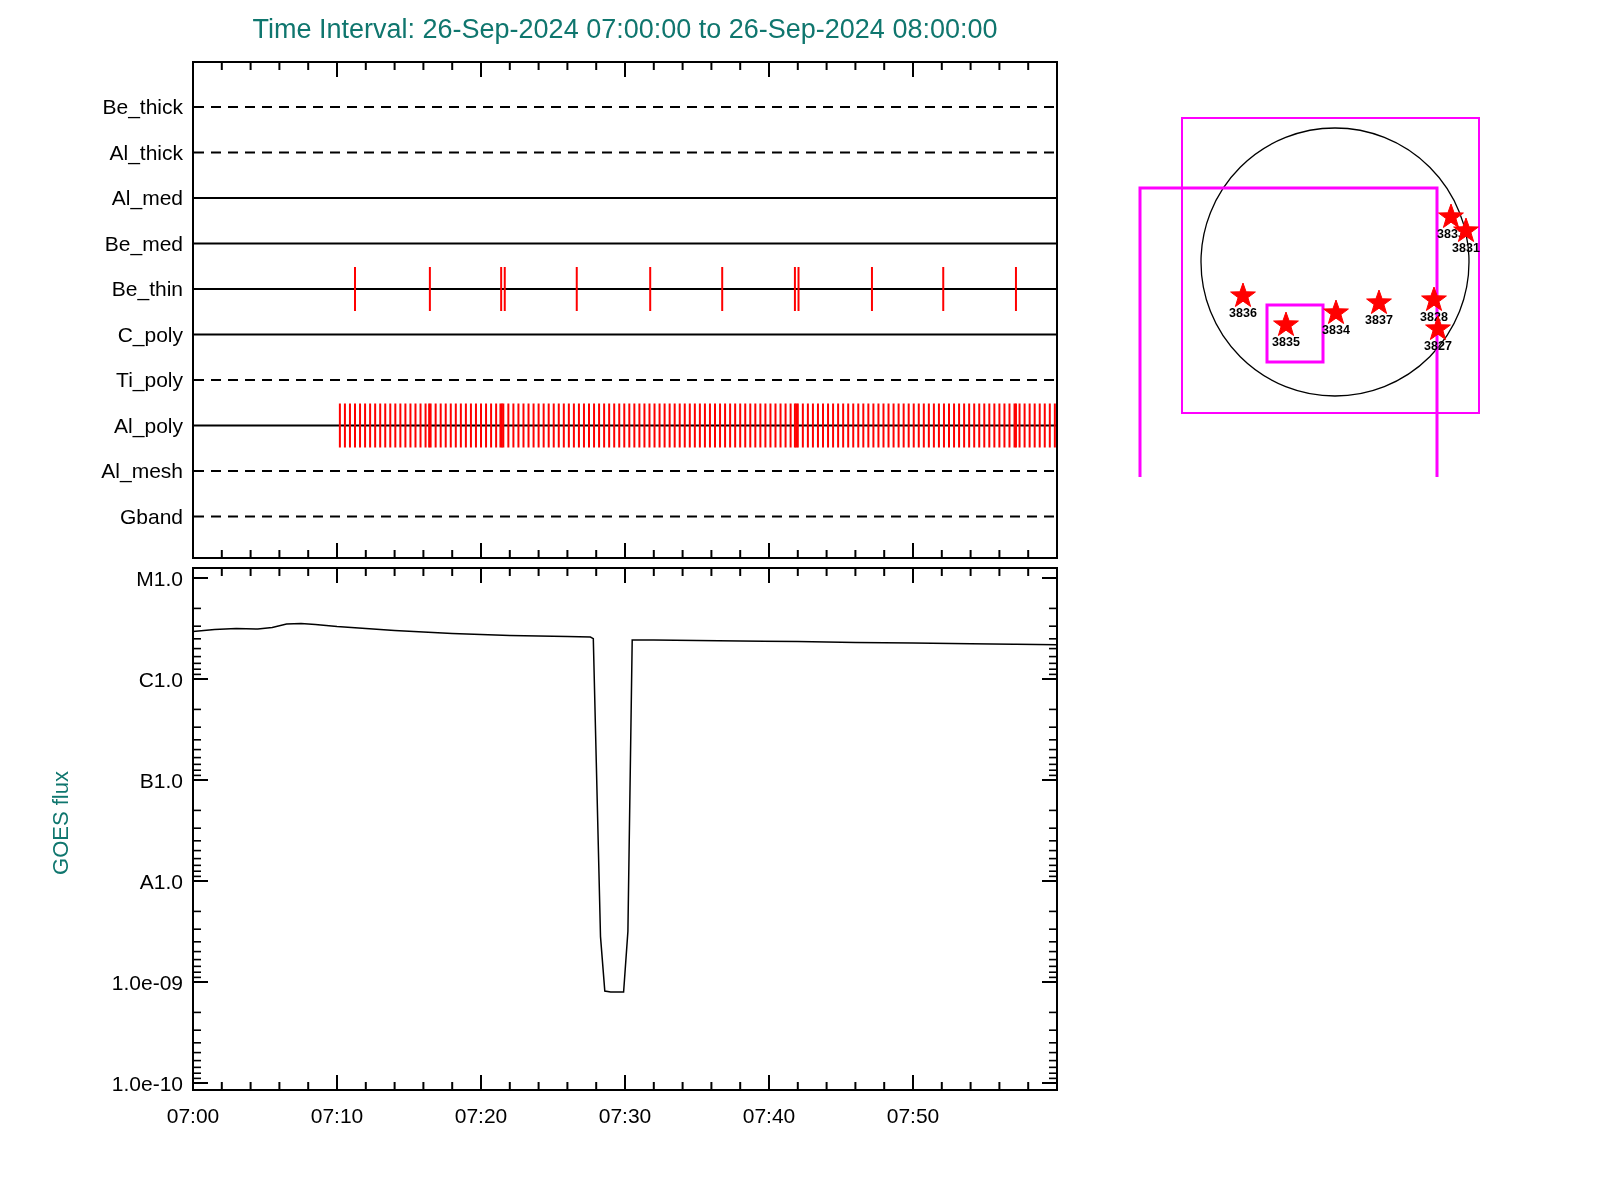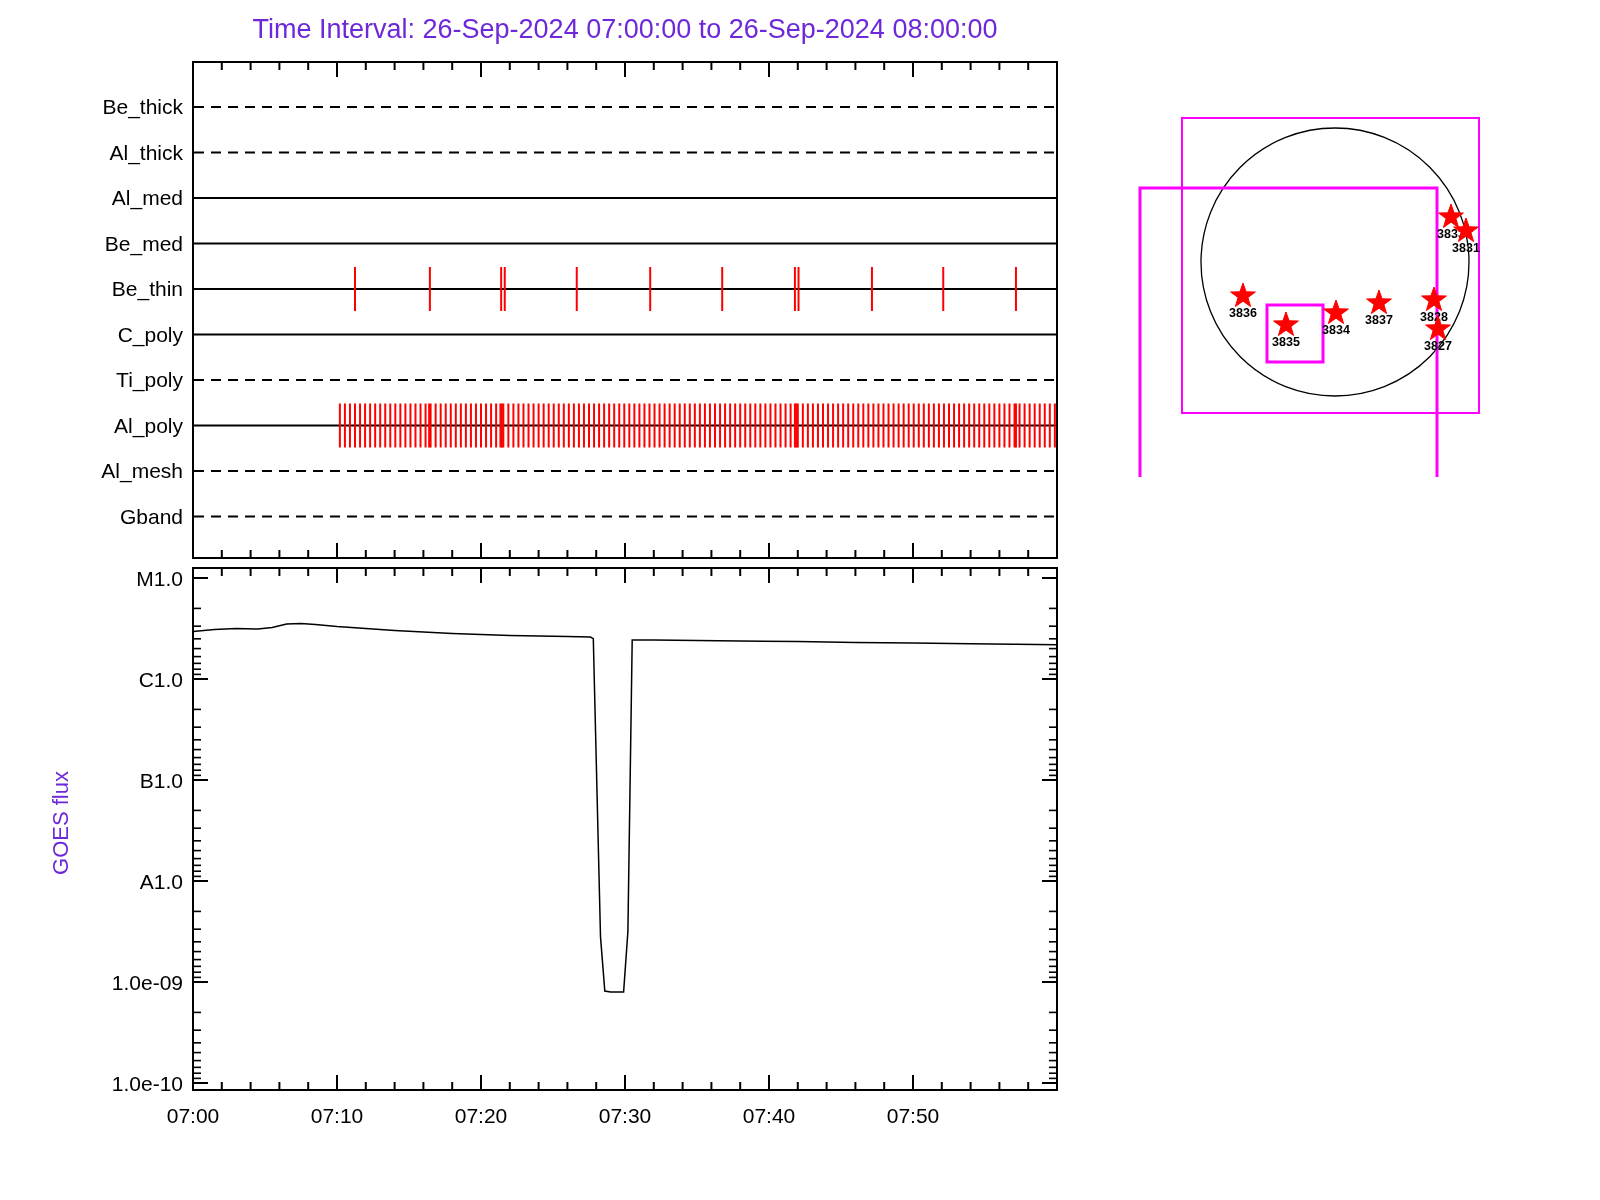--- a/index.html
+++ b/index.html
@@ -1,17 +1,17 @@
 <!DOCTYPE html>
 <html><head>
 <meta charset="utf-8">
 <style>
   html,body{margin:0;padding:0;background:#fff;}
   .canvas{position:relative;width:1600px;height:1200px;background:#ffffff;overflow:hidden;
-          font-family:"Liberation Sans", sans-serif;color:#6d28d9;}
+          font-family:"Liberation Sans", sans-serif;color:#0f766e;}
   .title{position:absolute;left:193px;top:14px;width:864px;text-align:center;
          font-size:27px;letter-spacing:0px;}
   .ylabel{position:absolute;left:-24px;top:808px;width:170px;height:30px;line-height:30px;
           text-align:center;font-size:22px;transform:rotate(-90deg);}
   svg text{font-family:"Liberation Sans", sans-serif;}
   .chan-label{font-size:21px;}
   .ytick-label{font-size:21px;}
   .xtick-label{font-size:21px;}
   .ar-label{font-size:12.5px;font-weight:bold;}
 </style>

